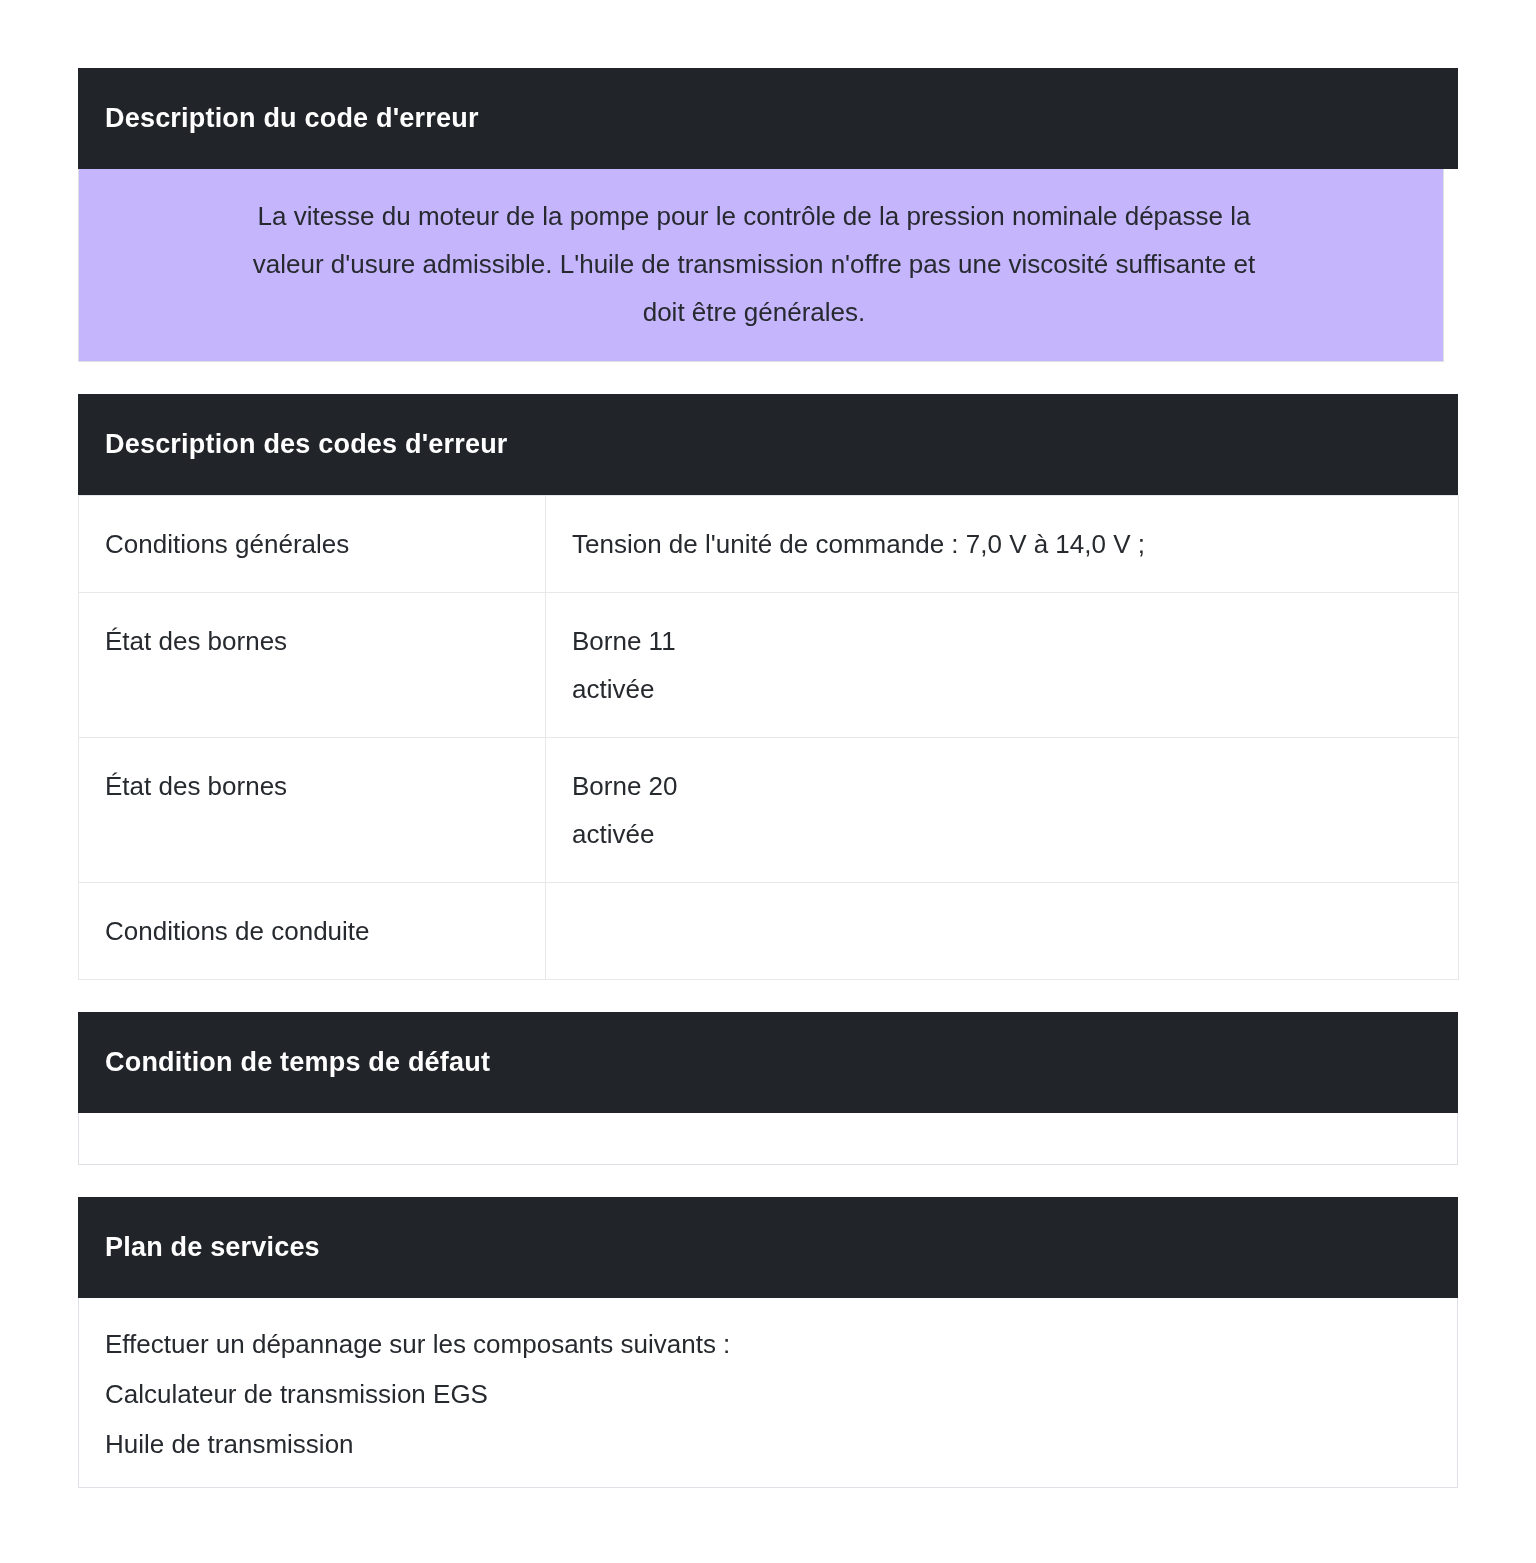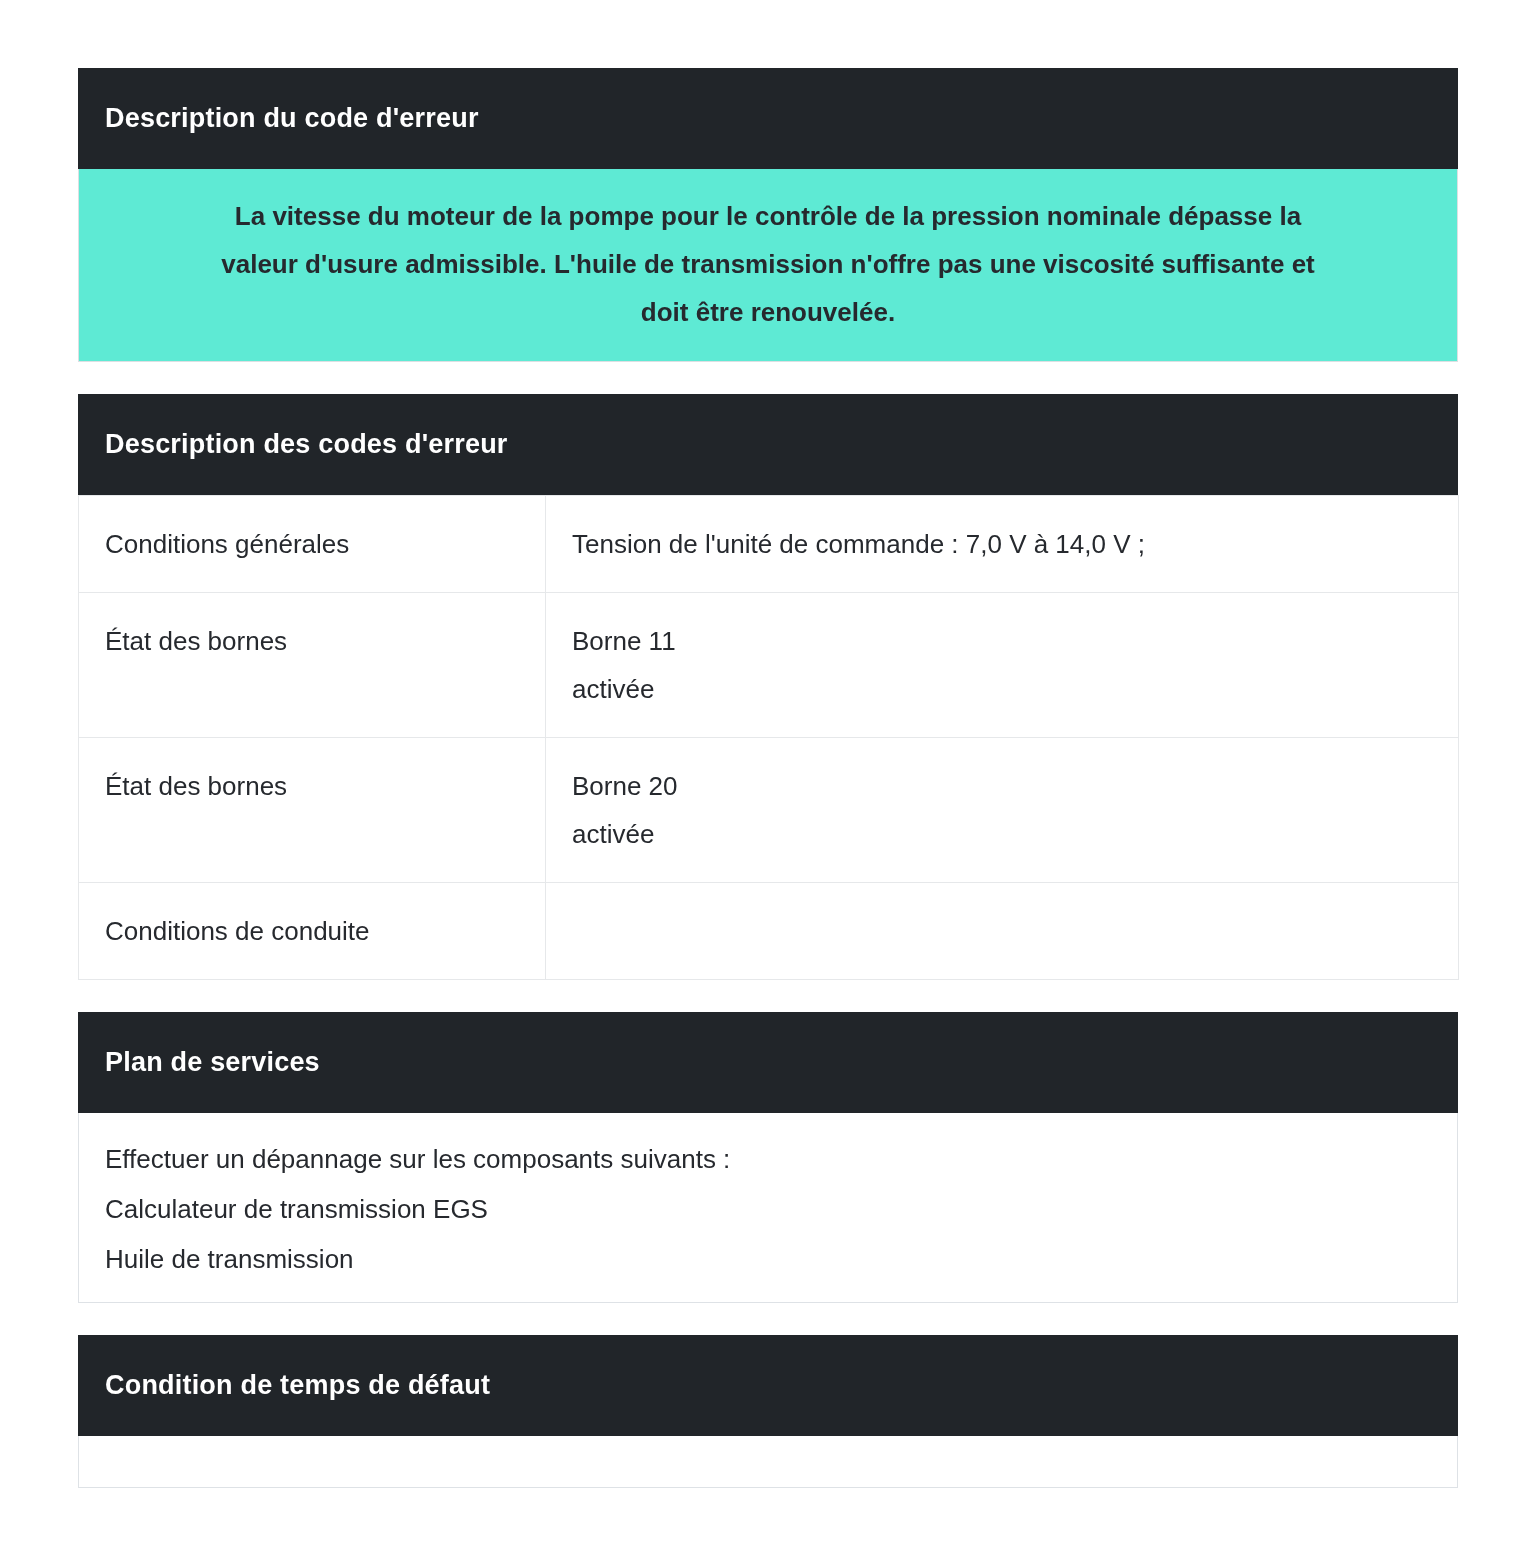--- a/index.html
+++ b/index.html
@@ -32,29 +32,28 @@
     display: flex;
     align-items: center;
     padding: 0 27px;
     width: 1326px;
     font-size: 27px;
     font-weight: bold;
     letter-spacing: 0.2px;
   }
 
   .desc-body {
-    background: #5eead4;
+    background: #c4b5fd;
     border: 1px solid #dce0e3;
     border-top: none;
-    padding: 23px 26px 25px 26px;
+    padding: 23px 26px 25px 12px;
     width: 1326px;
     font-size: 26px;
     line-height: 48px;
     color: #26292e;
-    font-weight: bold;
   }
 
   table.cond-table {
     width: 1380px;
     border-collapse: collapse;
     table-layout: fixed;
   }
   table.cond-table td {
     border: 1px solid #e6e8ea;
     vertical-align: top;
@@ -93,21 +92,21 @@
 <div class="page">
 
 
   <section class="panel first">
     <div class="panel-header">
       <span>Description du code d'erreur</span>
     </div>
     <div class="desc-body">
       <span class="body-line">La vitesse du moteur de la pompe pour le contrôle de la pression nominale dépasse la</span>
       <span class="body-line">valeur d'usure admissible. L'huile de transmission n'offre pas une viscosité suffisante et</span>
-      <span class="body-line">doit être renouvelée.</span>
+      <span class="body-line">doit être générales.</span>
     </div>
   </section>
 
   <section class="panel">
     <div class="panel-header">
       <span>Description des codes d'erreur</span>
     </div>
     <table class="cond-table">
       <tbody>
         <tr>
@@ -133,29 +132,29 @@
         <tr>
           <td class="col-label">Conditions de conduite</td>
           <td class="col-value"></td>
         </tr>
       </tbody>
     </table>
   </section>
 
   <section class="panel">
     <div class="panel-header">
+      <span>Condition de temps de défaut</span>
+    </div>
+    <div class="empty-body"></div>
+  </section>
+
+  <section class="panel">
+    <div class="panel-header">
       <span>Plan de services</span>
     </div>
     <div class="plan-body">
       <span class="body-line">Effectuer un dépannage sur les composants suivants :</span>
       <span class="body-line">Calculateur de transmission EGS</span>
       <span class="body-line">Huile de transmission</span>
     </div>
   </section>
 
-  <section class="panel">
-    <div class="panel-header">
-      <span>Condition de temps de défaut</span>
-    </div>
-    <div class="empty-body"></div>
-  </section>
-
 </div>
 
 </body></html>

